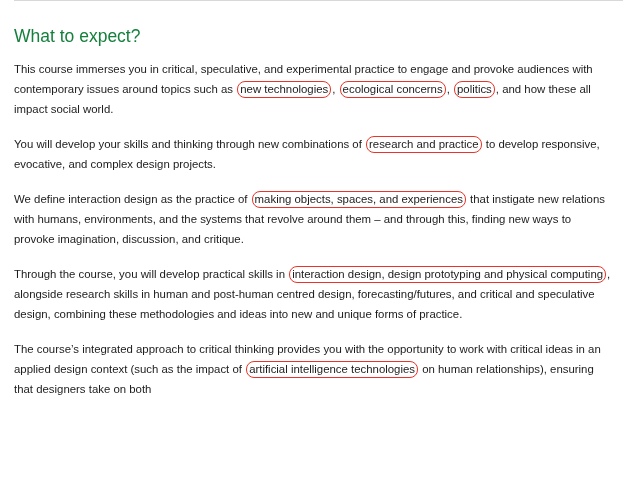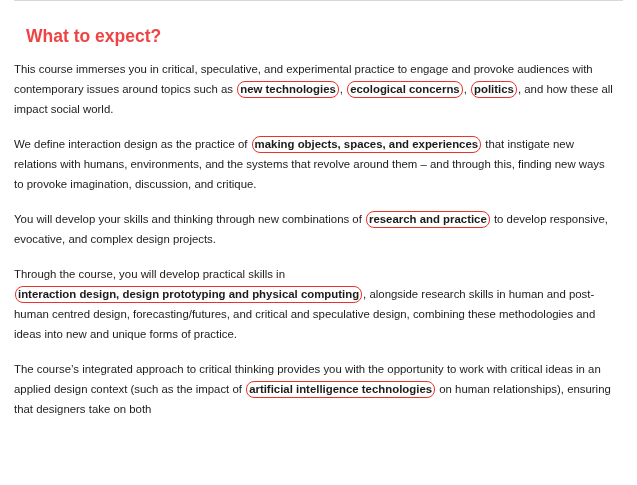--- a/index.html
+++ b/index.html
@@ -31,47 +31,46 @@
     color: #111111;
   }
   .rule {
     border: 0;
     border-top: 1px solid #d8d8d8;
     margin: 0 0 24px 0;
   }
   h2.section-title {
     font-size: 17.5px;
     line-height: 22px;
-    font-weight: bold;
-    margin: 24px 0 12px 12px;
-    color: #ef4444;
+    font-weight: normal;
+    margin: 24px 0 12px 0;
+    color: #15803d;
   }
   p.para {
     font-size: 11.4px;
     line-height: 20px;
     margin: 0 0 15px 0;
     color: #1b1b1b;
     max-width: 600px;
   }
   .hl {
     border: 1.4px solid #e8342a;
     padding: 0 2px;
     border-radius: 8px;
     display: inline-block;
     line-height: 15px;
     margin: 0 1px;
-    font-weight: bold;
   }
 </style>
 </head>
 <body>
 
 <div class="page">
   <hr class="rule">
   <h2 class="section-title">What to expect?</h2>
   <div id="paragraphs">
       <p class="para"><span>This course immerses you in critical, speculative, and experimental practice to engage and provoke audiences with contemporary issues around topics such as </span><span class="hl" style="border-color: rgb(232, 52, 42);">new technologies</span><span>, </span><span class="hl" style="border-color: rgb(232, 52, 42);">ecological concerns</span><span>, </span><span class="hl" style="border-color: rgb(232, 52, 42);">politics</span><span>, and how these all impact social world.</span></p>
+      <p class="para"><span>You will develop your skills and thinking through new combinations of </span><span class="hl" style="border-color: rgb(232, 52, 42);">research and practice</span><span> to develop responsive, evocative, and complex design projects.</span></p>
       <p class="para"><span>We define interaction design as the practice of </span><span class="hl" style="border-color: rgb(232, 52, 42);">making objects, spaces, and experiences</span><span> that instigate new relations with humans, environments, and the systems that revolve around them – and through this, finding new ways to provoke imagination, discussion, and critique.</span></p>
-      <p class="para"><span>You will develop your skills and thinking through new combinations of </span><span class="hl" style="border-color: rgb(232, 52, 42);">research and practice</span><span> to develop responsive, evocative, and complex design projects.</span></p>
       <p class="para"><span>Through the course, you will develop practical skills in </span><span class="hl" style="border-color: rgb(232, 52, 42);">interaction design, design prototyping and physical computing</span><span>, alongside research skills in human and post-human centred design, forecasting/futures, and critical and speculative design, combining these methodologies and ideas into new and unique forms of practice.</span></p>
       <p class="para"><span>The course’s integrated approach to critical thinking provides you with the opportunity to work with critical ideas in an applied design context (such as the impact of </span><span class="hl" style="border-color: rgb(232, 52, 42);">artificial intelligence technologies</span><span> on human relationships), ensuring that designers take on both </span></p>
     </div>
 </div>
 
 </body></html>

